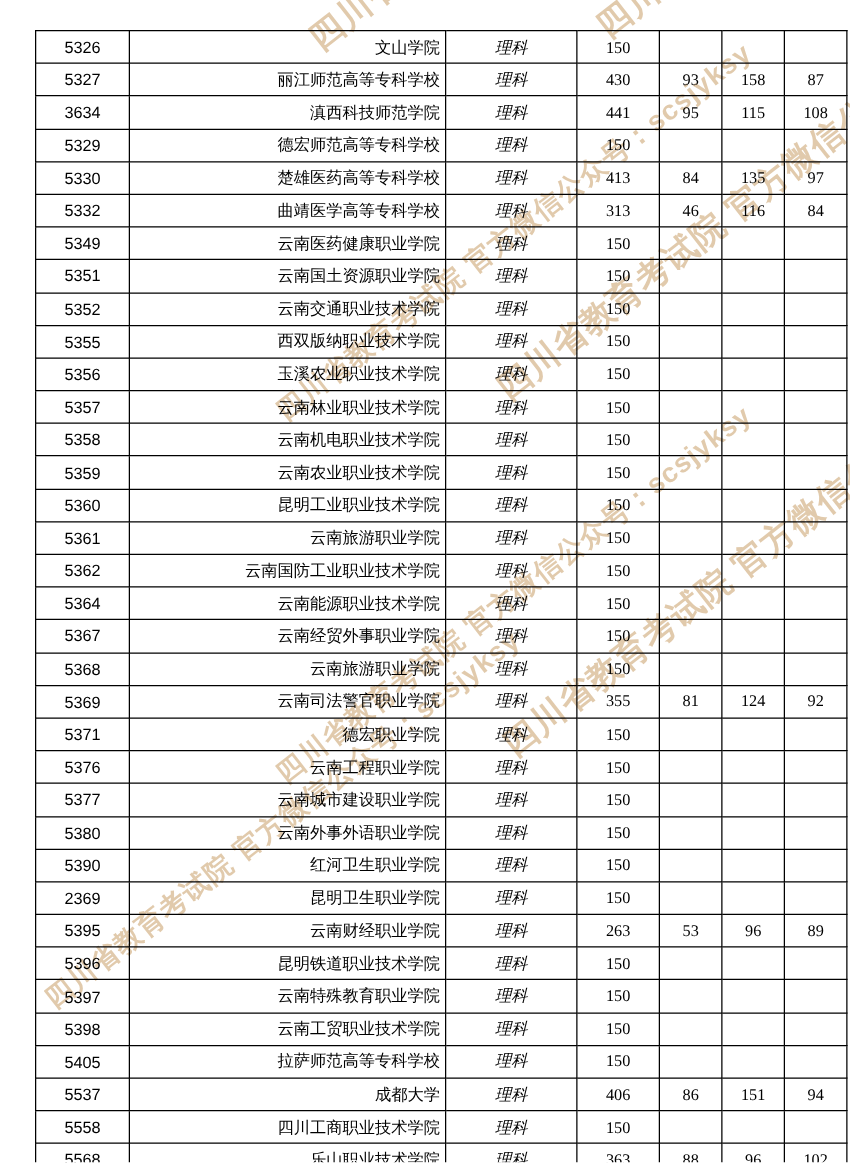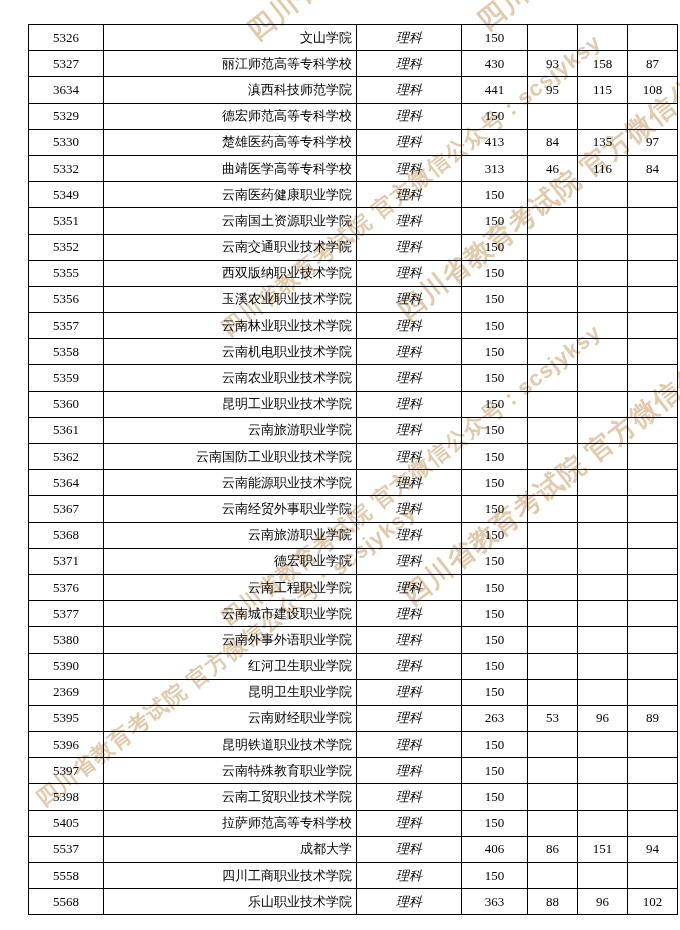--- a/index.html
+++ b/index.html
@@ -36,21 +36,21 @@
     padding: 0 4px;
     font-size: 13px;
     color: #000000;
     background: transparent;
     white-space: nowrap;
     overflow: hidden;
   }
   td.c-code {
     width: 66px;
     text-align: center;
-    font-family: Liberation Serif, serif;
+    font-family: Liberation Sans, sans-serif;
     font-size: 14px;
   }
   td.c-name {
     width: 244px;
     text-align: right;
     padding-left: 12px;
     font-size: 13.5px;
   }
   td.c-type {
     width: 96px;
@@ -289,20 +289,29 @@
         <tr>
           <td class="c-code">5368</td>
           <td class="c-name">云南旅游职业学院</td>
           <td class="c-type">理科</td>
           <td class="c-num">150</td>
           <td class="c-s1"></td>
           <td class="c-s2"></td>
           <td class="c-s3"></td>
         </tr>
         <tr>
+          <td class="c-code">5369</td>
+          <td class="c-name">云南司法警官职业学院</td>
+          <td class="c-type">理科</td>
+          <td class="c-num">355</td>
+          <td class="c-s1">81</td>
+          <td class="c-s2">124</td>
+          <td class="c-s3">92</td>
+        </tr>
+        <tr>
           <td class="c-code">5371</td>
           <td class="c-name">德宏职业学院</td>
           <td class="c-type">理科</td>
           <td class="c-num">150</td>
           <td class="c-s1"></td>
           <td class="c-s2"></td>
           <td class="c-s3"></td>
         </tr>
         <tr>
           <td class="c-code">5376</td>

